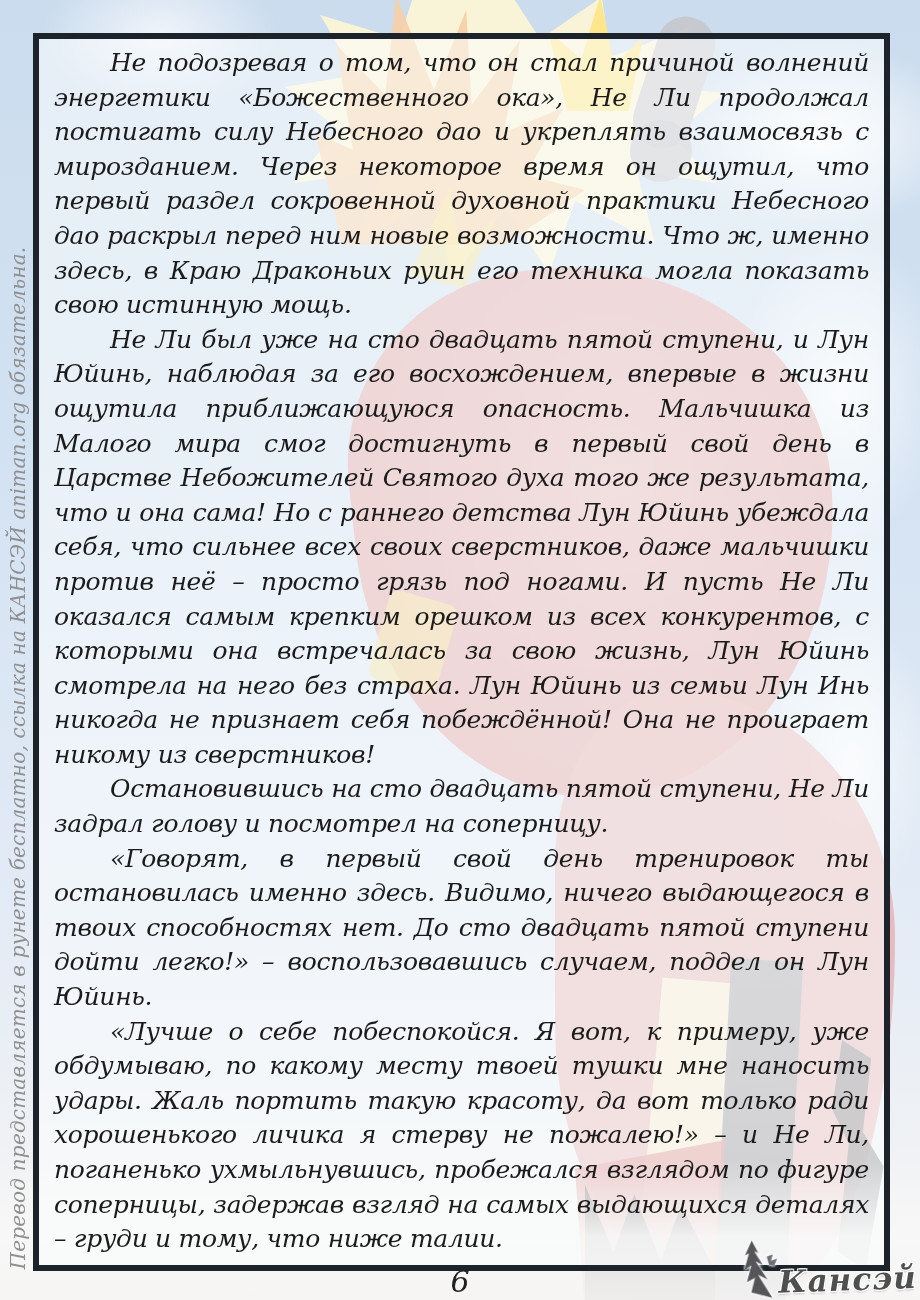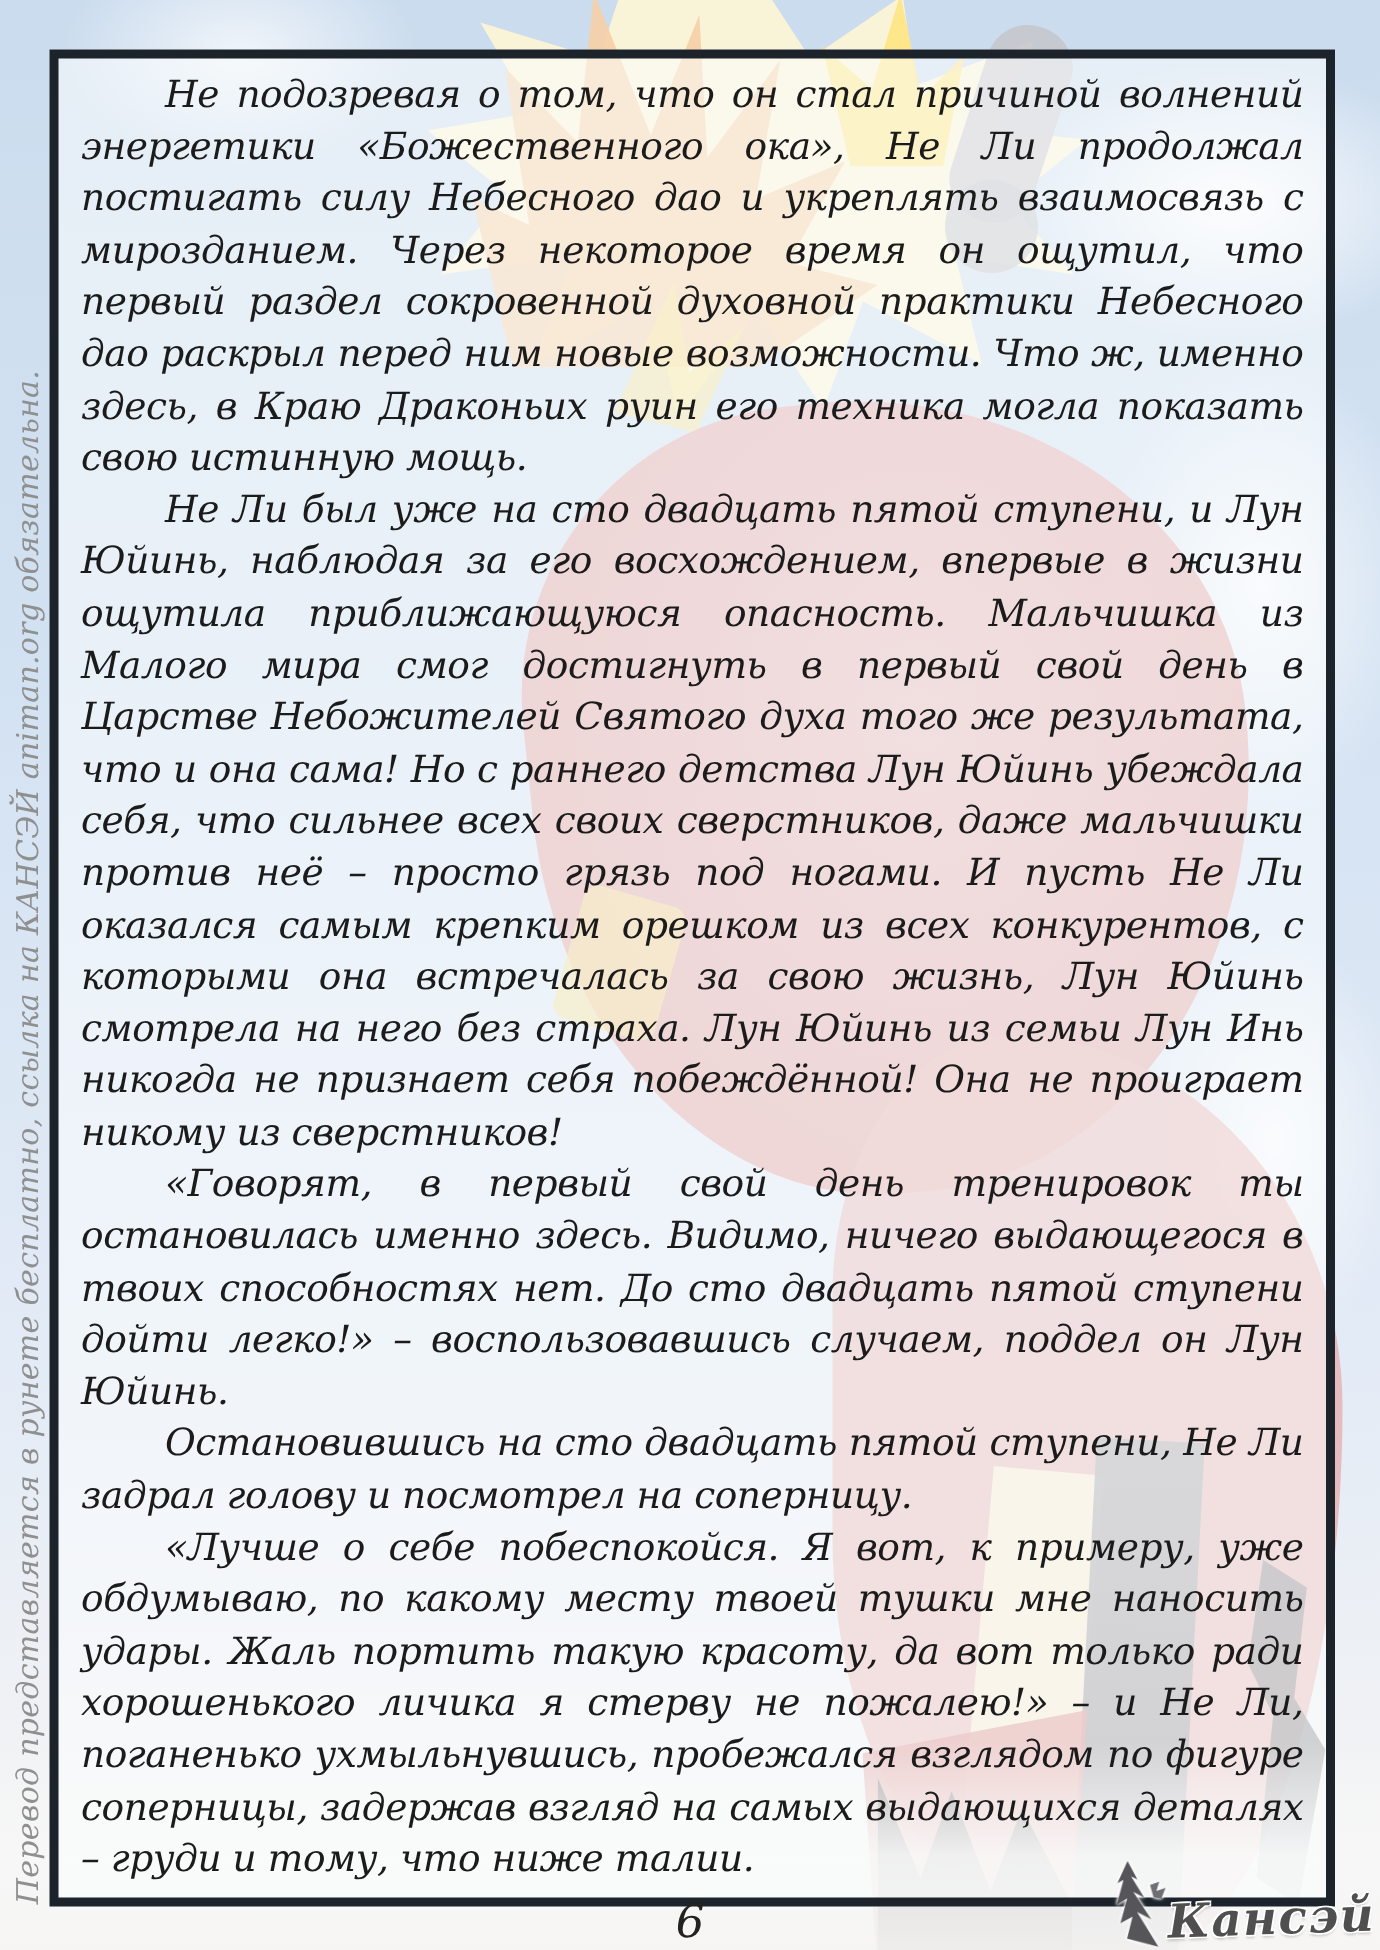--- a/index.html
+++ b/index.html
@@ -93,22 +93,22 @@
     <div class="dark-right"></div>
     <div class="red-flag"></div>
     <div class="flag-teeth"></div>
     <div class="bottom-wash"></div>
   </div>
 
   <div class="frame">
     <div class="story">
       <p>Не подозревая о том, что он стал причиной волнений энергетики «Божественного ока», Не Ли продолжал постигать силу Небесного дао и укреплять взаимосвязь с мирозданием. Через некоторое время он ощутил, что первый раздел сокровенной духовной практики Небесного дао раскрыл перед ним новые возможности. Что ж, именно здесь, в Краю Драконьих руин его техника могла показать свою истинную мощь.</p>
       <p>Не Ли был уже на сто двадцать пятой ступени, и Лун Юйинь, наблюдая за его восхождением, впервые в жизни ощутила приближающуюся опасность. Мальчишка из Малого мира смог достигнуть в первый свой день в Царстве Небожителей Святого духа того же результата, что и она сама! Но с раннего детства Лун Юйинь убеждала себя, что сильнее всех своих сверстников, даже мальчишки против неё – просто грязь под ногами. И пусть Не Ли оказался самым крепким орешком из всех конкурентов, с которыми она встречалась за свою жизнь, Лун Юйинь смотрела на него без страха. Лун Юйинь из семьи Лун Инь никогда не признает себя побеждённой! Она не проиграет никому из сверстников!</p>
+      <p>Остановившись на сто двадцать пятой ступени, Не Ли задрал голову и посмотрел на соперницу.</p>
       <p>«Говорят, в первый свой день тренировок ты остановилась именно здесь. Видимо, ничего выдающегося в твоих способностях нет. До сто двадцать пятой ступени дойти легко!» – воспользовавшись случаем, поддел он Лун Юйинь.</p>
-      <p>Остановившись на сто двадцать пятой ступени, Не Ли задрал голову и посмотрел на соперницу.</p>
       <p>«Лучше о себе побеспокойся. Я вот, к примеру, уже обдумываю, по какому месту твоей тушки мне наносить удары. Жаль портить такую красоту, да вот только ради хорошенького личика я стерву не пожалею!» – и Не Ли, поганенько ухмыльнувшись, пробежался взглядом по фигуре соперницы, задержав взгляд на самых выдающихся деталях – груди и тому, что ниже талии.</p>
     </div>
   </div>
 
   <div class="note">Перевод представляется в рунете бесплатно, ссылка на КАНСЭЙ animan.org обязательна.</div>
 
   <div class="pageno">6</div>
 
   <div class="logo">
     <svg viewBox="0 0 40 62" aria-hidden="true">

